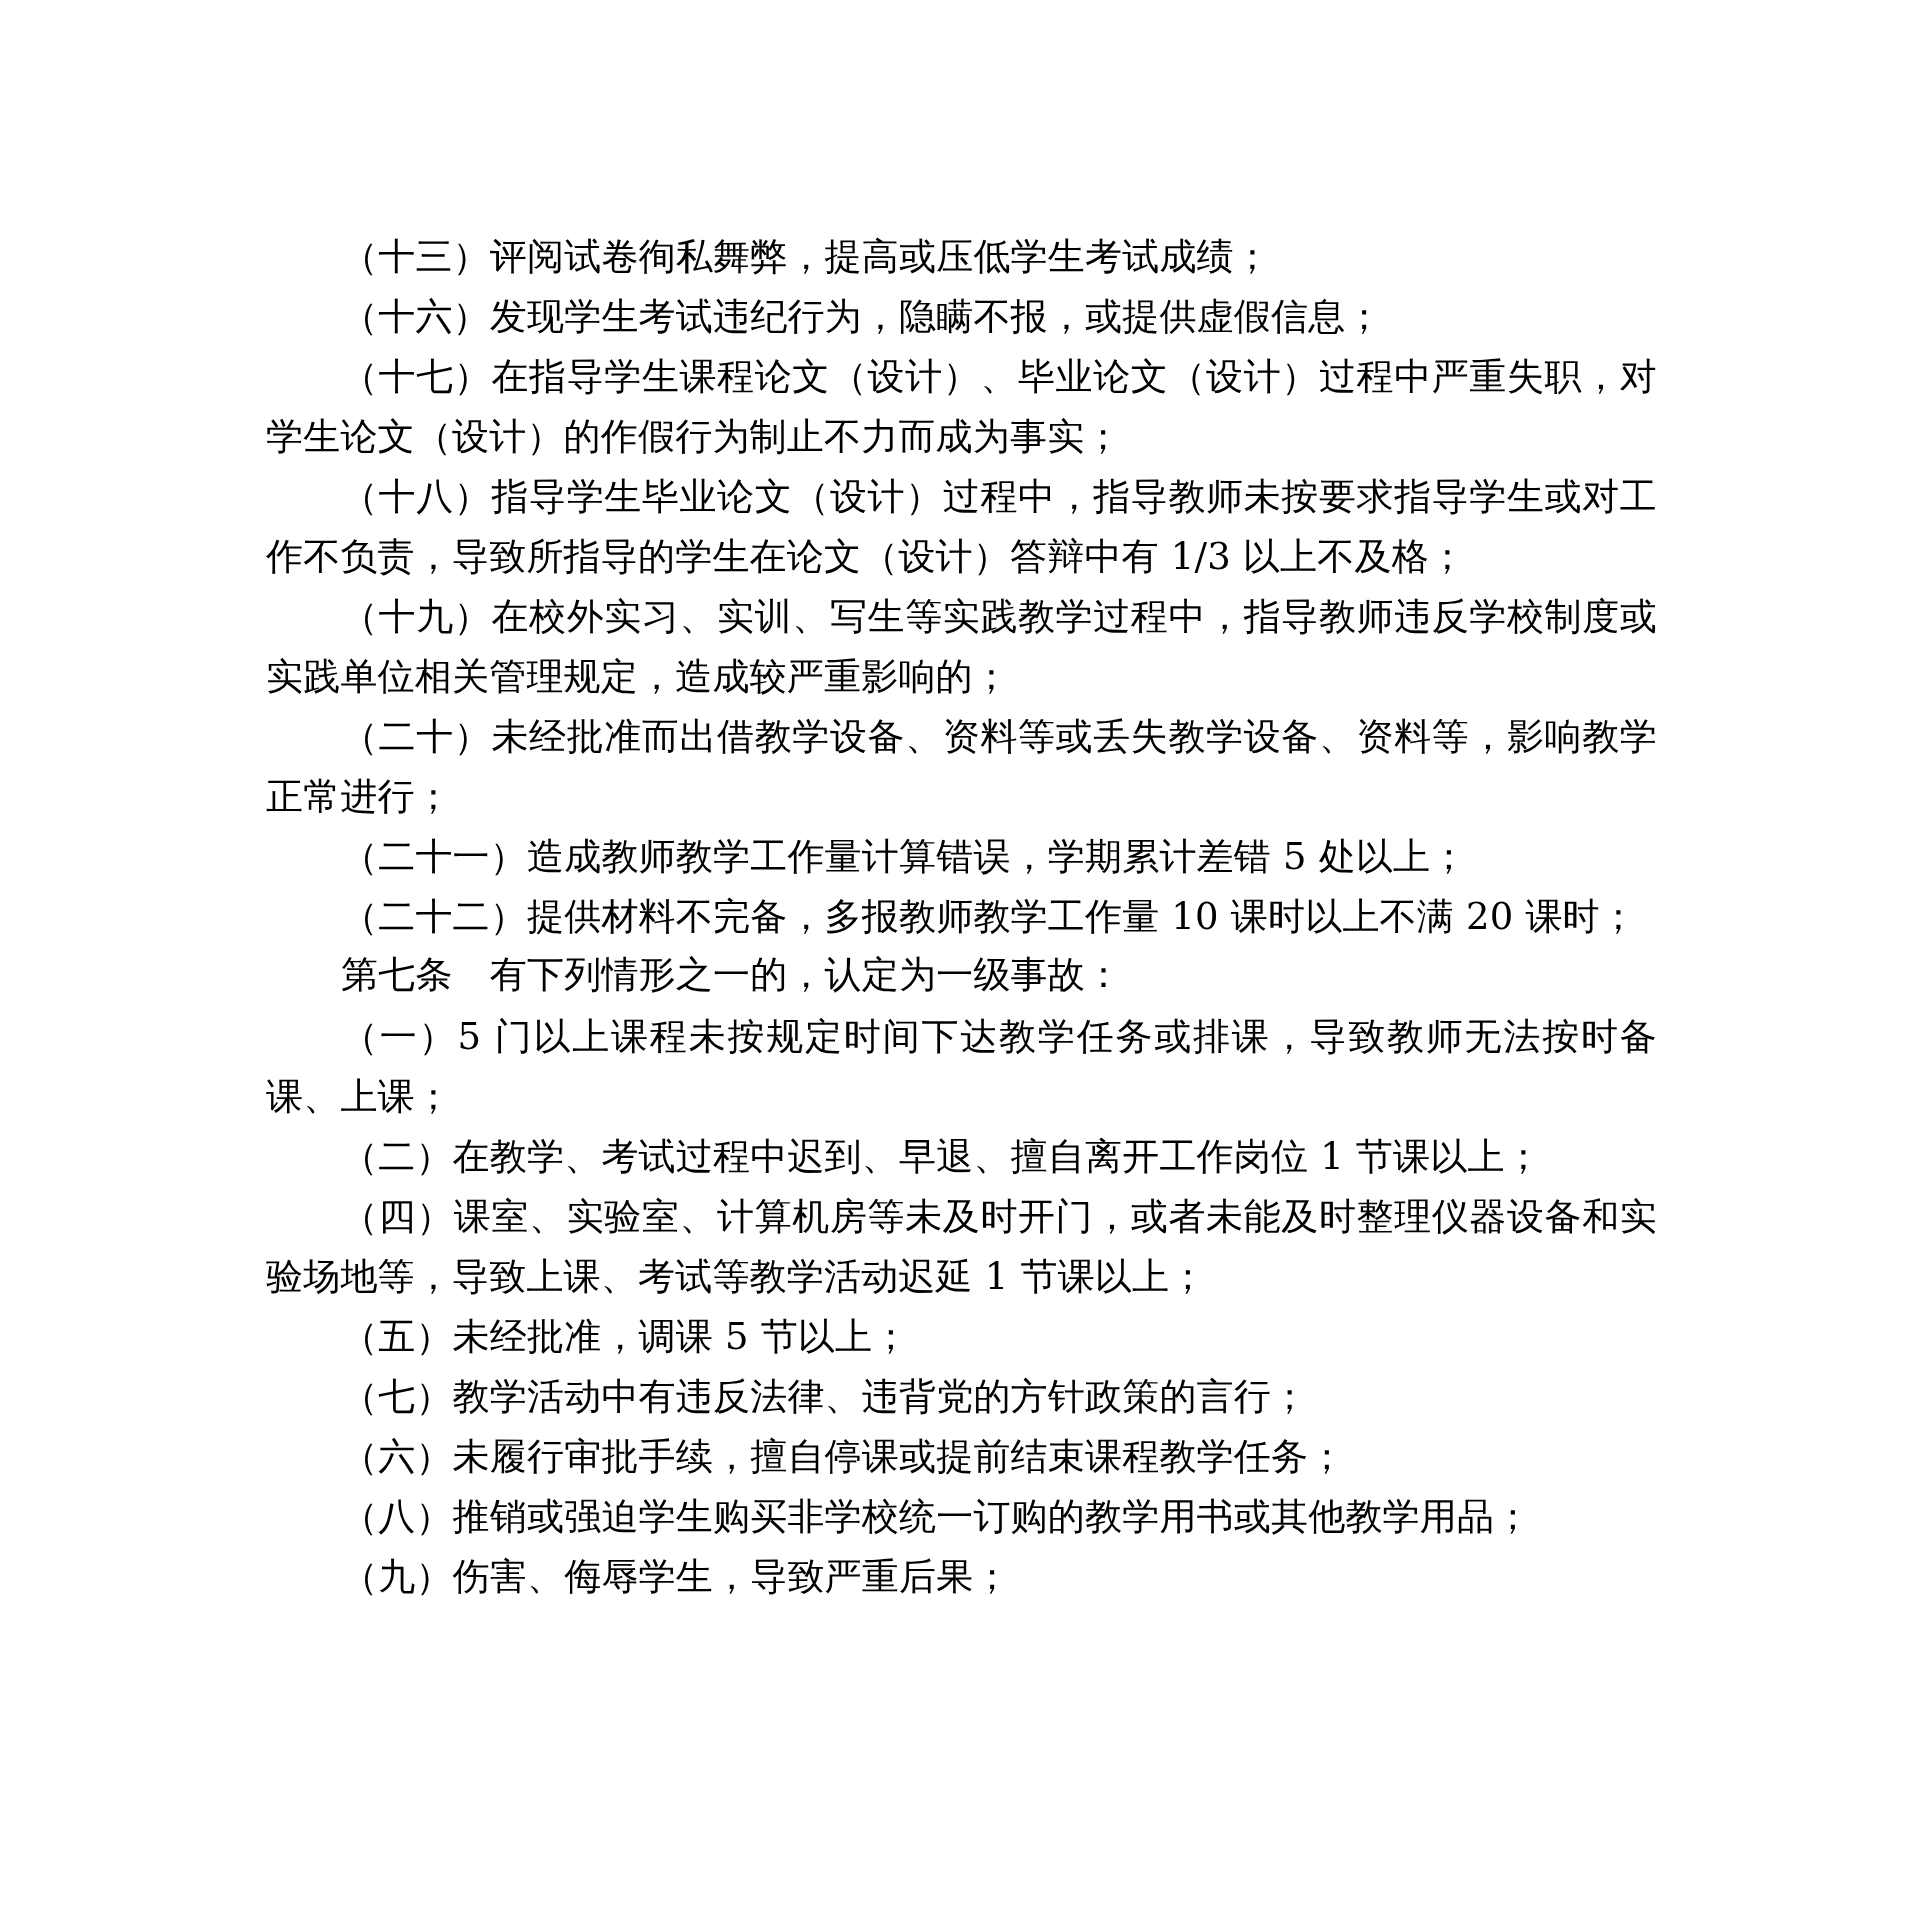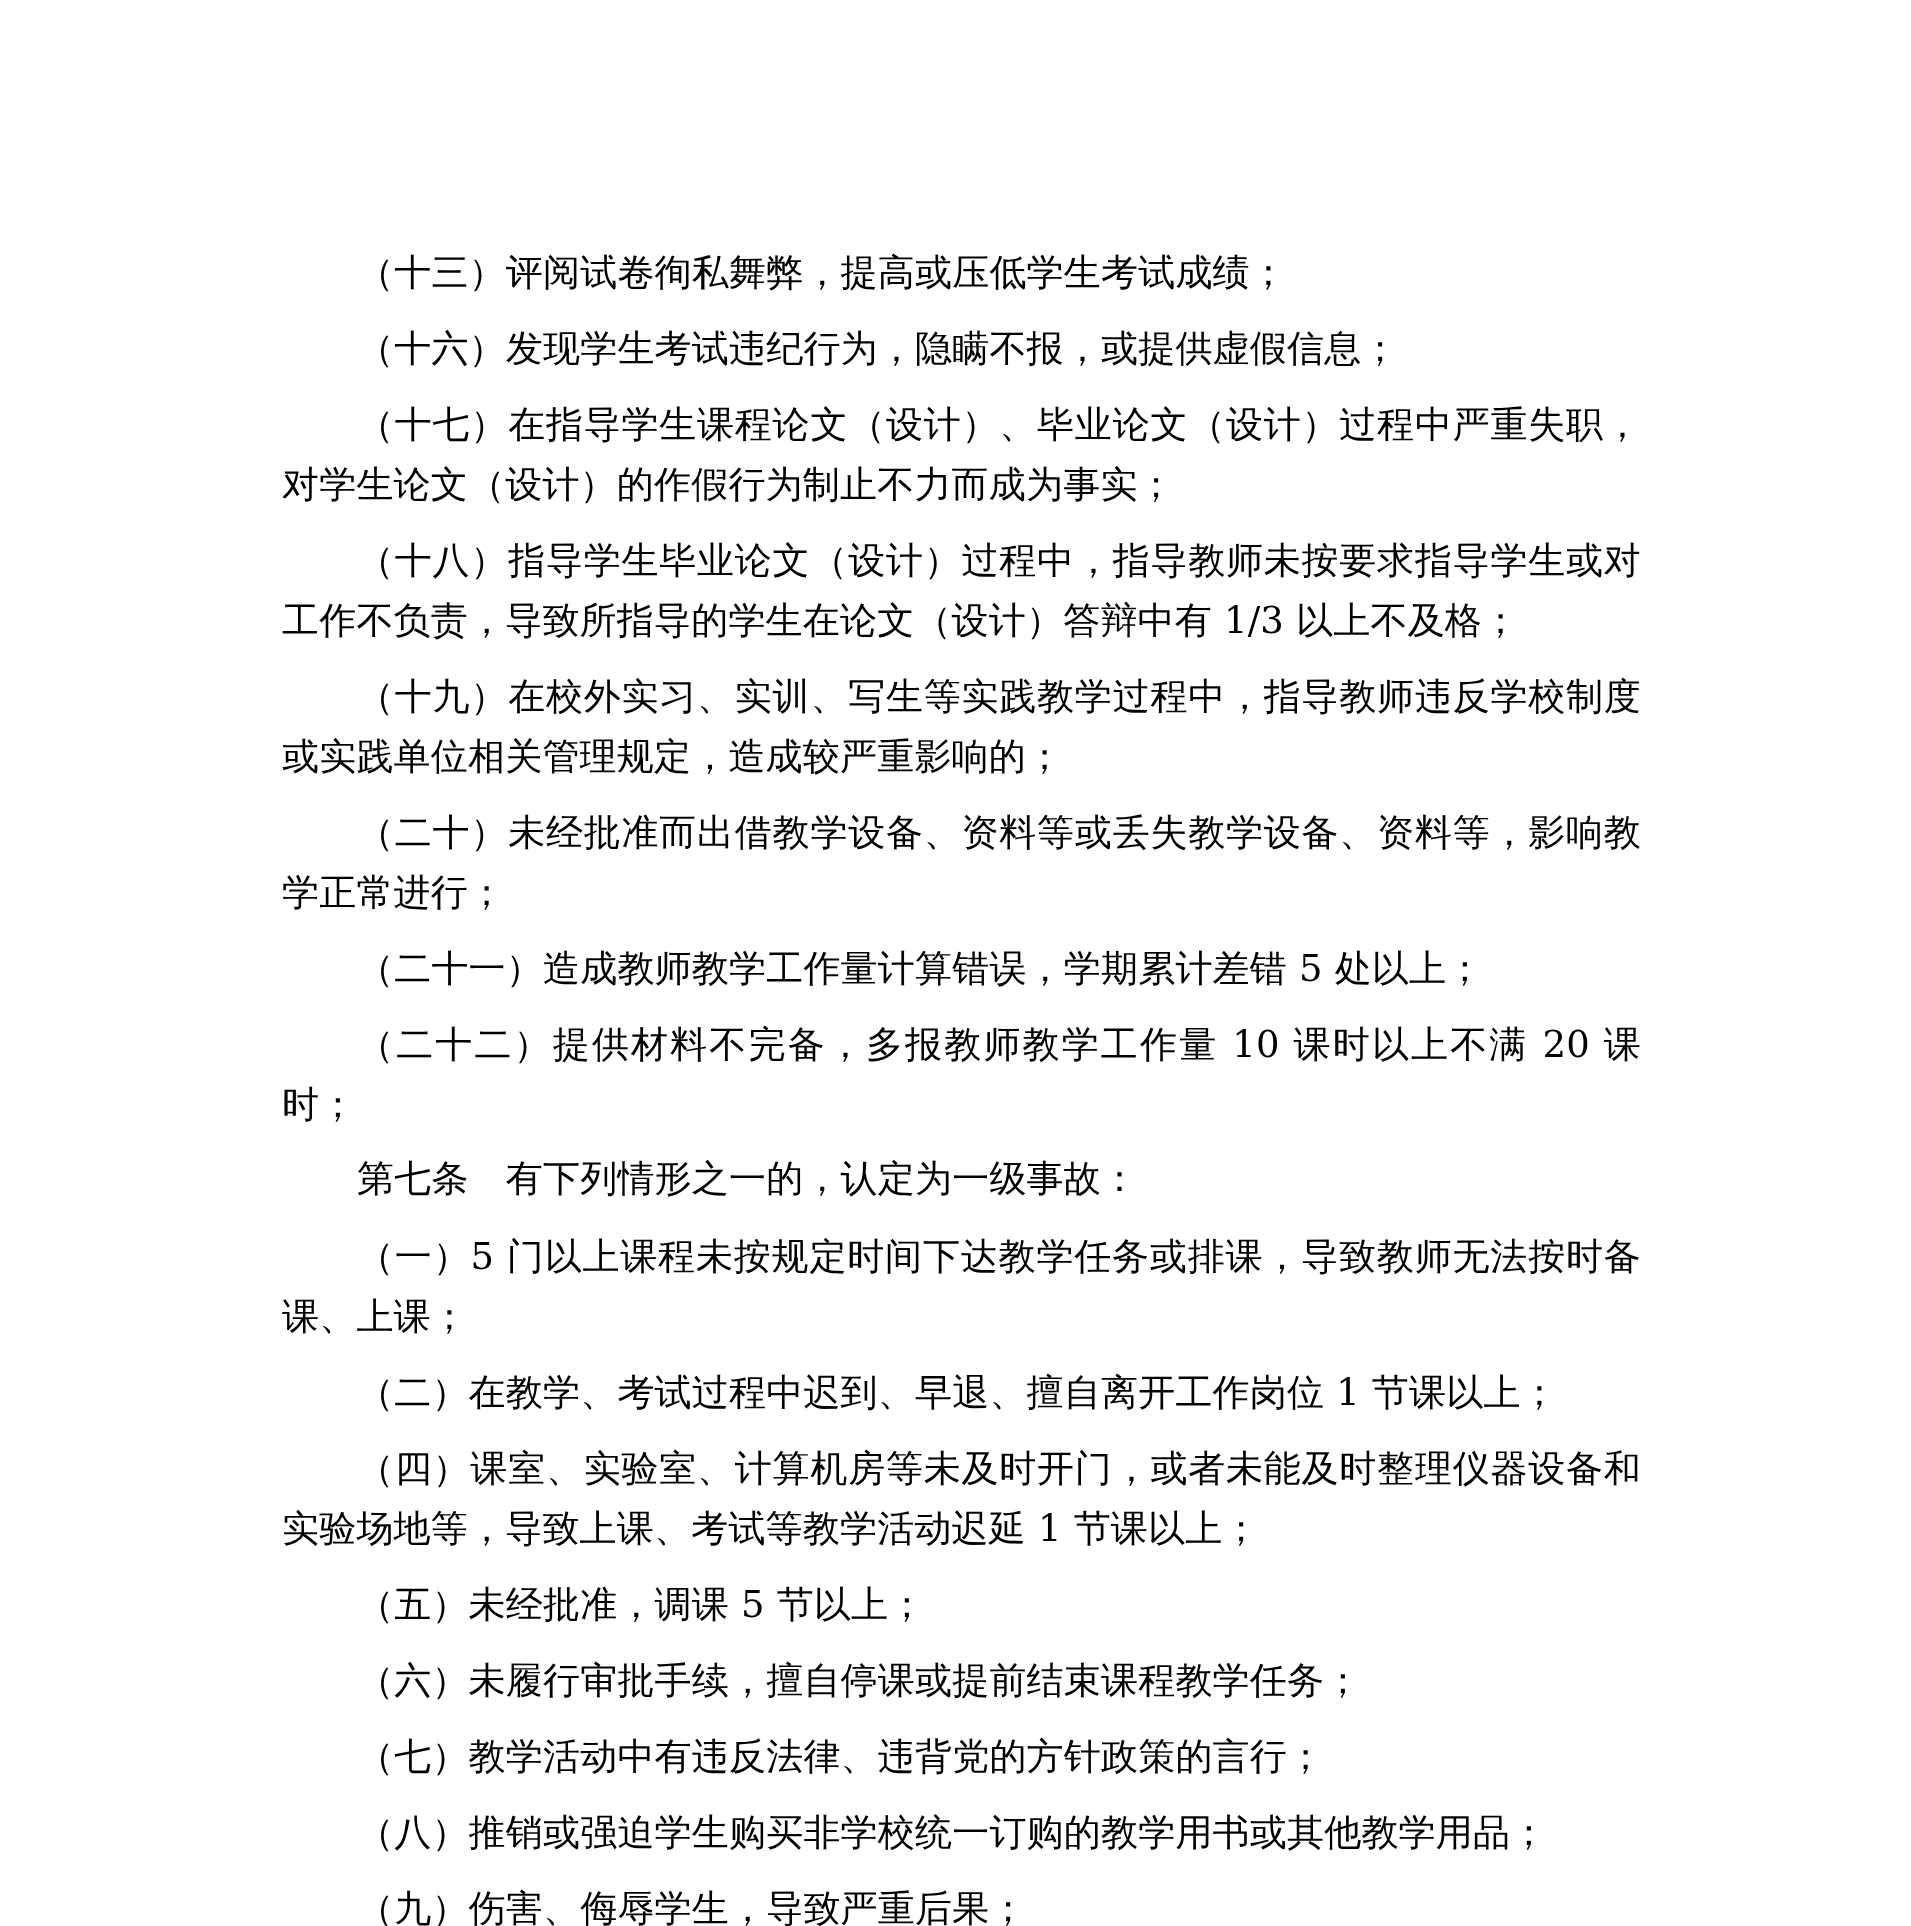--- a/index.html
+++ b/index.html
@@ -25,21 +25,21 @@
     left: 266px;
     top: 227px;
     width: 1391px;
   }
   .para {
     font-size: 37px;
     line-height: 60px;
     text-align: justify;
     text-justify: inter-character;
     text-align-last: left;
-    margin: 16px;
+    margin: 0;
     letter-spacing: 0.2px;
     word-break: break-all;
     white-space: normal;
   }
   .indent-2 {
     text-indent: 75px; 
   }
   .article-head {
     text-indent: 75px;
     font-family: Liberation Mono, monospace;
@@ -60,21 +60,21 @@
     <p class="para indent-2">（二十）未经批准而出借教学设备、资料等或丢失教学设备、资料等，影响教学正常进行；</p>
     <p class="para indent-2">（二十一）造成教师教学工作量计算错误，学期累计差错 5 处以上；</p>
     <p class="para indent-2">（二十二）提供材料不完备，多报教师教学工作量 10 课时以上不满 20 课时；</p>
 
     <p class="para article-head">第七条　有下列情形之一的，认定为一级事故：</p>
 
     <p class="para indent-2">（一）5 门以上课程未按规定时间下达教学任务或排课，导致教师无法按时备课、上课；</p>
     <p class="para indent-2">（二）在教学、考试过程中迟到、早退、擅自离开工作岗位 1 节课以上；</p>
     <p class="para indent-2">（四）课室、实验室、计算机房等未及时开门，或者未能及时整理仪器设备和实验场地等，导致上课、考试等教学活动迟延 1 节课以上；</p>
     <p class="para indent-2">（五）未经批准，调课 5 节以上；</p>
+    <p class="para indent-2">（七）教学活动中有违反法律、违背党的方针政策的言行；</p>
     <p class="para indent-2">（六）未履行审批手续，擅自停课或提前结束课程教学任务；</p>
-    <p class="para indent-2">（七）教学活动中有违反法律、违背党的方针政策的言行；</p>
     <p class="para indent-2">（八）推销或强迫学生购买非学校统一订购的教学用书或其他教学用品；</p>
     <p class="para indent-2">（九）伤害、侮辱学生，导致严重后果；</p>
 
   </div>
 
 </div>
 
 
 </body></html>

